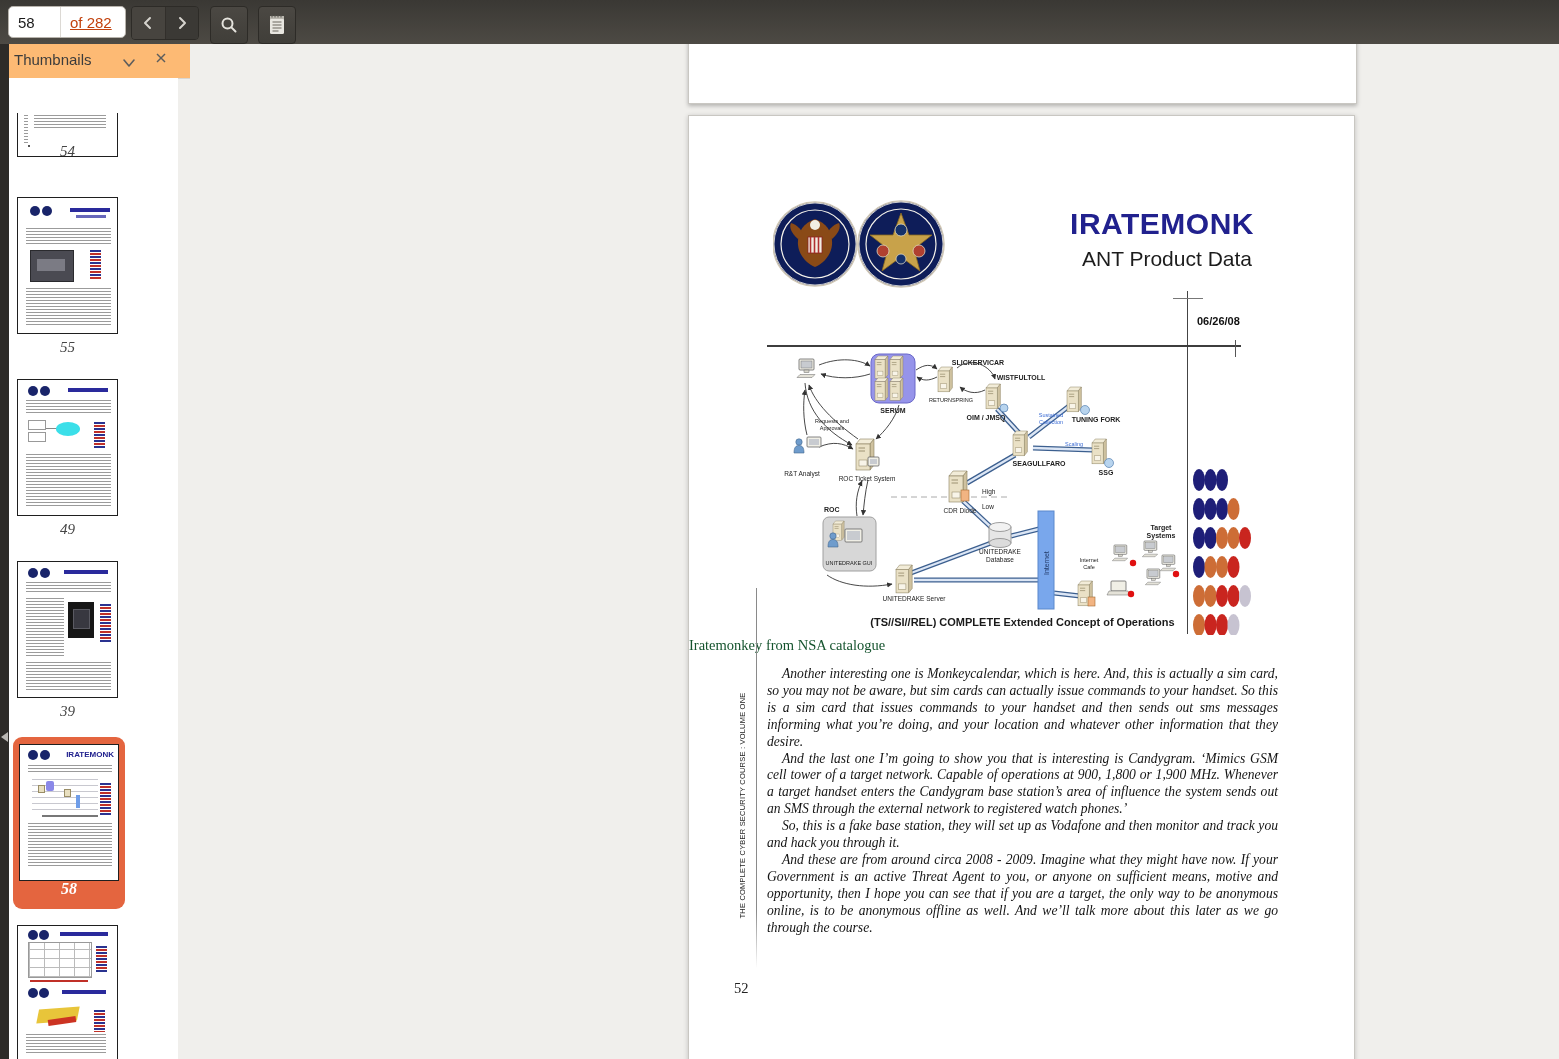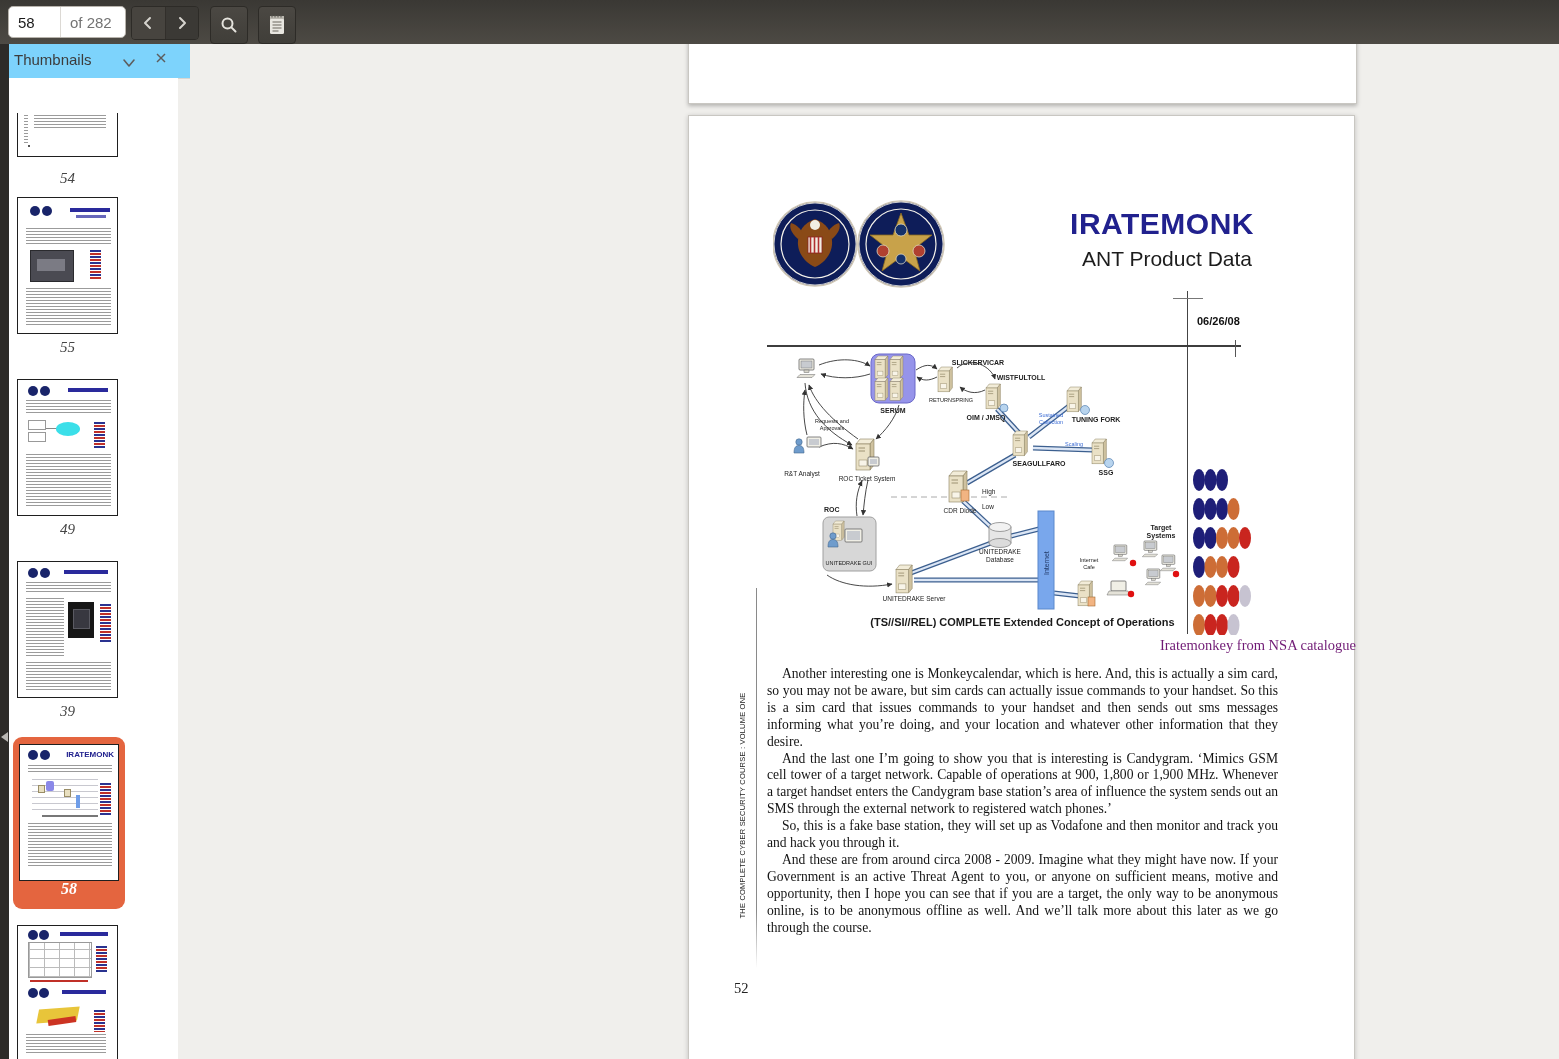--- a/index.html
+++ b/index.html
@@ -3,33 +3,33 @@
 <meta charset="utf-8">
 <style>
   html,body{margin:0;padding:0;background:#555;}
   .screen{position:relative;width:1559px;height:1059px;overflow:hidden;background:#f0efec;font-family:"Liberation Sans",sans-serif;}
 
   
   .toolbar{position:absolute;left:0;top:0;width:1559px;height:44px;background:linear-gradient(#3a3834,#4d4a44);border-bottom:1px solid #292824;}
   .page-entry{position:absolute;left:8px;top:6px;width:116px;height:30px;background:#fff;border:1px solid #b7b3ac;border-radius:5px;display:flex;align-items:center;overflow:hidden;}
   .page-entry input{width:42px;border:none;outline:none;background:transparent;font:15px "Liberation Sans",sans-serif;color:#1a1a1a;padding:0 0 0 9px;}
   .page-entry .sep{width:1px;height:30px;background:#dcd9d4;}
-  .page-entry .total{font:15px "Liberation Sans",sans-serif;color:#737373;padding-left:9px;}
+  .page-entry .total{font:15px "Liberation Sans",sans-serif;color:#c2410c;padding-left:9px;text-decoration:underline;}
   .navgroup{position:absolute;left:131px;top:6px;width:66px;height:32px;border:1px solid #2d2b27;border-radius:4px;display:flex;overflow:hidden;}
   .navgroup .nbtn{width:33px;height:32px;display:flex;align-items:center;justify-content:center;}
   .nbtn.prev{background:#47443f;border-right:1px solid #322f2b;}
   .nbtn.next{background:#3b3935;}
   .tbtn{position:absolute;top:6px;width:36px;height:36px;border:1px solid #2d2b27;border-radius:4px;background:linear-gradient(#4b4843,#403e39);display:flex;align-items:center;justify-content:center;}
   .tbtn.search{left:210px;} .tbtn.notes{left:258px;}
 
   
   .leftstrip{position:absolute;left:0;top:44px;width:9px;height:1015px;background:#2d2b28;}
   .collapse-arrow{position:absolute;left:1px;top:688px;width:0;height:0;border-top:5px solid transparent;border-bottom:5px solid transparent;border-right:7px solid #b8b6b2;}
   .sidebar{position:absolute;left:9px;top:44px;width:181px;height:1015px;background:#f0efec;}
-  .sb-header{position:absolute;left:0;top:0;width:181px;height:34px;background:#7dd3fc;border-bottom:1px solid #d9d6d1;}
+  .sb-header{position:absolute;left:0;top:0;width:181px;height:34px;background:#fdba74;border-bottom:1px solid #d9d6d1;}
   .sb-title{position:absolute;left:5px;top:7px;font-size:15px;color:#3c3c3c;}
   .sb-chevron{position:absolute;left:113px;top:10px;}
   .sb-close{position:absolute;left:146px;top:6px;font-size:15px;color:#6b6b6b;}
   .thumb-zone{position:absolute;left:0;top:34px;width:169px;height:981px;background:#ffffff;}
   .thumb{position:absolute;left:8px;width:101px;background:#fff;border:1px solid #1f1f1f;box-sizing:border-box;}
   .tlabel{position:absolute;left:8px;width:101px;text-align:center;font:italic 15px "Liberation Serif",serif;color:#454545;}
   .tseal{position:absolute;width:10px;height:10px;border-radius:50%;background:#19246a;}
   .ttitle{position:absolute;background:#2a2a9c;height:4px;}
   .ttitle2{position:absolute;background:#6868bb;height:3px;}
   .ttext{position:absolute;background:repeating-linear-gradient(180deg,#9b9b9b 0 1px,transparent 1px 3px);}
@@ -51,23 +51,23 @@
   .doc-subtitle{position:absolute;right:102px;top:131px;font-size:21px;color:#1c1c1c;}
   .intro{position:absolute;left:97px;top:187px;width:374px;font-size:11px;line-height:13.5px;color:#222;}
   .doc-date{position:absolute;left:508px;top:199px;font-size:11px;font-weight:bold;color:#111;}
   .crop-v{position:absolute;left:498px;top:175px;width:1px;height:343px;background:#444;}
   .crop-h-top{position:absolute;left:484px;top:182px;width:30px;height:1px;background:#777;}
   .rule{position:absolute;left:78px;top:229px;width:474px;height:2px;background:#3d3d3d;}
   .crop-v-right{position:absolute;left:546px;top:224px;width:1px;height:17px;background:#555;}
   .diagram{position:absolute;left:82px;top:237px;}
   .dots{position:absolute;left:502px;top:349px;}
   .diag-caption{position:absolute;left:0;top:500px;width:667px;text-align:center;font-size:11px;font-weight:bold;color:#1a1a1a;}
-  .fig-caption{position:absolute;left:0;top:521px;width:667px;text-align:right;font:14.5px "Liberation Serif",serif;color:#701a75;}
+  .fig-caption{position:absolute;left:0;top:521px;width:667px;text-align:left;font:14.5px "Liberation Serif",serif;color:#14532d;}
   .bodytext{position:absolute;left:78px;top:550px;width:511px;font:13.6px/16.9px "Liberation Serif",serif;color:#141414;text-align:justify;}
-  .bodytext p{margin:0;text-indent:15px;}
+  .bodytext p{margin:0;text-indent:15px;font-style:italic;}
   .vrule{position:absolute;left:67px;top:472px;width:1px;height:380px;background:linear-gradient(#8a8a8a,#8a8a8a 85%,rgba(138,138,138,0));}
   .vlabel{position:absolute;left:-56px;top:687px;width:220px;height:11px;transform:rotate(-90deg);text-align:center;font-size:7.5px;letter-spacing:.2px;color:#222;white-space:nowrap;}
   .pagenum{position:absolute;left:45px;top:864px;font:14.5px "Liberation Serif",serif;color:#222;}
 
   
   .diagram text{font-family:"Liberation Sans",sans-serif;font-size:6.5px;fill:#222;}
   .diagram text.b{font-weight:bold;font-size:7px;}
   .diagram text.blu{fill:#3b6cd4;font-size:5.5px;}
   .diagram text.sm{font-size:5.5px;}
   .diagram text.rot{font-size:7px;fill:#223a66;}
@@ -137,21 +137,21 @@
       </span>
     </div>
 
     <div class="thumb-zone">
 
       <div class="thumb" style="top:35px;height:44px;border-top:none;">
         <div class="ttext" style="left:6px;top:2px;width:4px;height:30px;"></div>
         <div class="ttext" style="left:16px;top:2px;width:72px;height:14px;"></div>
         <div style="position:absolute;left:10px;top:32px;width:2px;height:2px;background:#555;"></div>
       </div>
-      <div class="tlabel" style="top:92px;">54</div>
+      <div class="tlabel" style="top:65px;">54</div>
 
       <div class="thumb" style="top:119px;height:137px;">
         <div class="tseal" style="left:12px;top:8px;"></div>
         <div class="tseal" style="left:24px;top:8px;"></div>
         <div class="ttitle" style="left:52px;top:10px;width:40px;"></div>
         <div class="ttitle2" style="left:58px;top:17px;width:30px;"></div>
         <div class="ttext" style="left:8px;top:30px;width:85px;height:16px;"></div>
         <div style="position:absolute;left:12px;top:52px;width:42px;height:30px;background:#4a4a52;border:1px solid #2a2a2e;">
           <div style="position:absolute;left:6px;top:8px;width:28px;height:12px;background:#7b7b84;"></div>
         </div>

